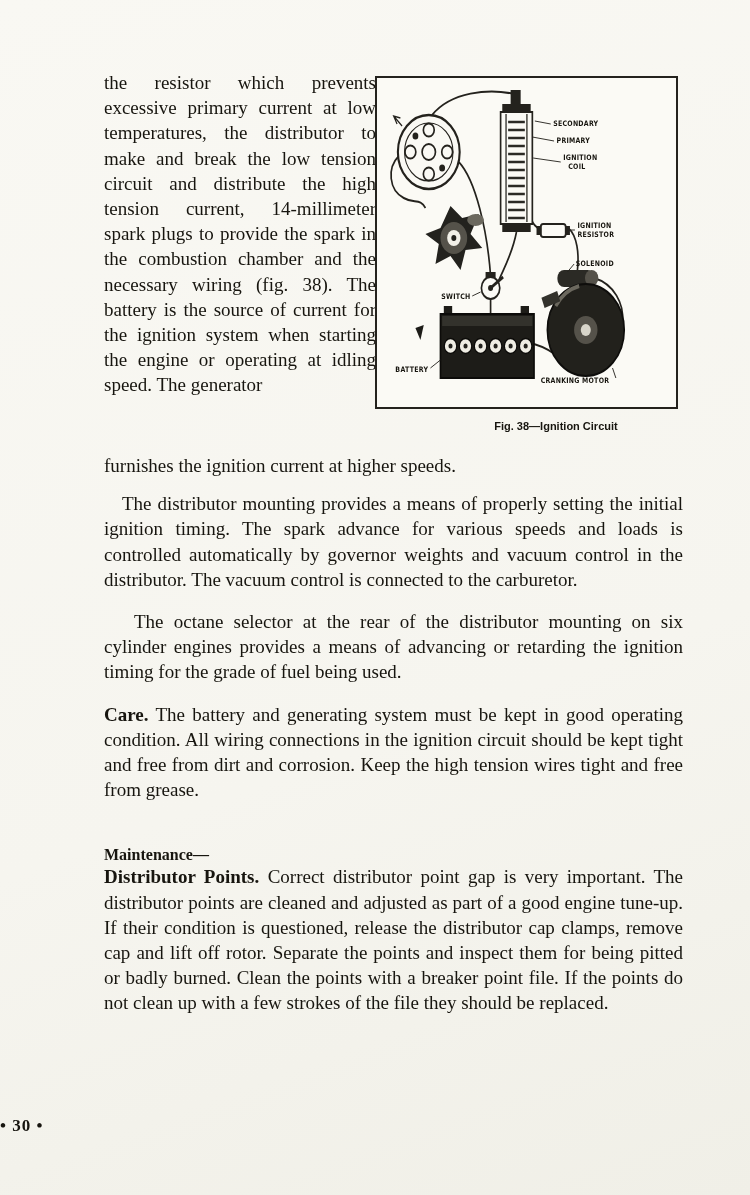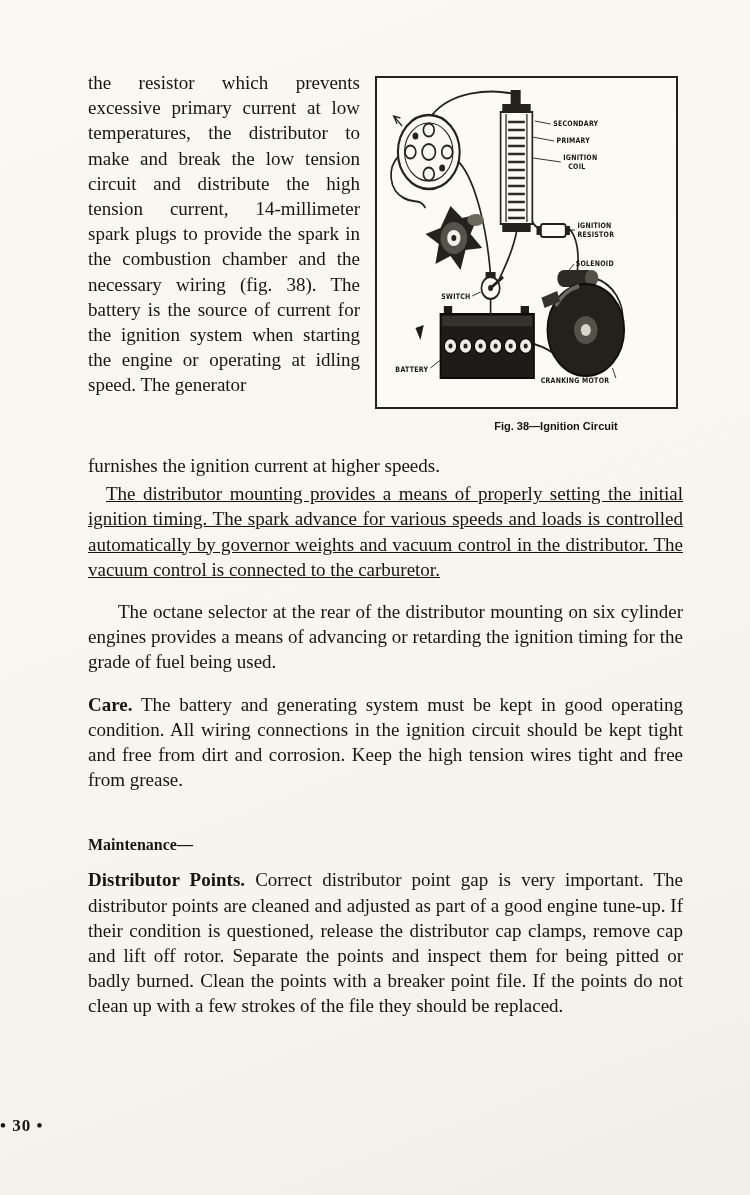--- a/index.html
+++ b/index.html
@@ -6,20 +6,21 @@
   html, body { background: #e8e7e2; }
   .page {
     width: 750px;
     height: 1195px;
     margin: 0 auto;
     position: relative;
     overflow: hidden;
     background: linear-gradient(160deg, #f9f8f3 0%, #f6f5ef 60%, #f0efe7 100%);
     font-family: "Liberation Serif", serif;
     color: #17150f;
+    padding-left: 16px;
   }
   .content { padding: 70px 67px 0 88px; }
 
   .intro-section { position: relative; min-height: 380px; }
   .column { width: 272px; }
 
   .fig { position: absolute; top: 6px; right: -54px; width: 362px; }
   .fig-box {
     width: 303px; height: 333px;
     border: 2px solid #24221d;
@@ -34,31 +35,31 @@
     margin-top: 11px;
     color: #17150f;
   }
 
   .body-text {
     font-size: 19px;
     line-height: 25.2px;
     text-align: justify;
   }
   .cont { margin-top: 3px; }
-  .p-mounting { margin-top: 3px; text-indent: 18px; text-decoration: underline; }
+  .p-mounting { margin-top: 13px; text-indent: 18px; }
   .p-octane  { margin-top: 17px; text-indent: 30px; }
   .p-care    { margin-top: 17px; }
   .lead { font-weight: bold; }
   .section-heading {
     margin-top: 44px;
     font-size: 16px;
     font-weight: bold;
     font-family: "Liberation Serif", serif;
   }
-  .p-points { margin-top: 13px; }
+  .p-points { }
 
   .page-number {
     position: absolute;
     left: 0; right: 0;
     top: 1116px;
     text-align: left;
     font-weight: bold;
     font-size: 17px;
     letter-spacing: 1px;
   }

